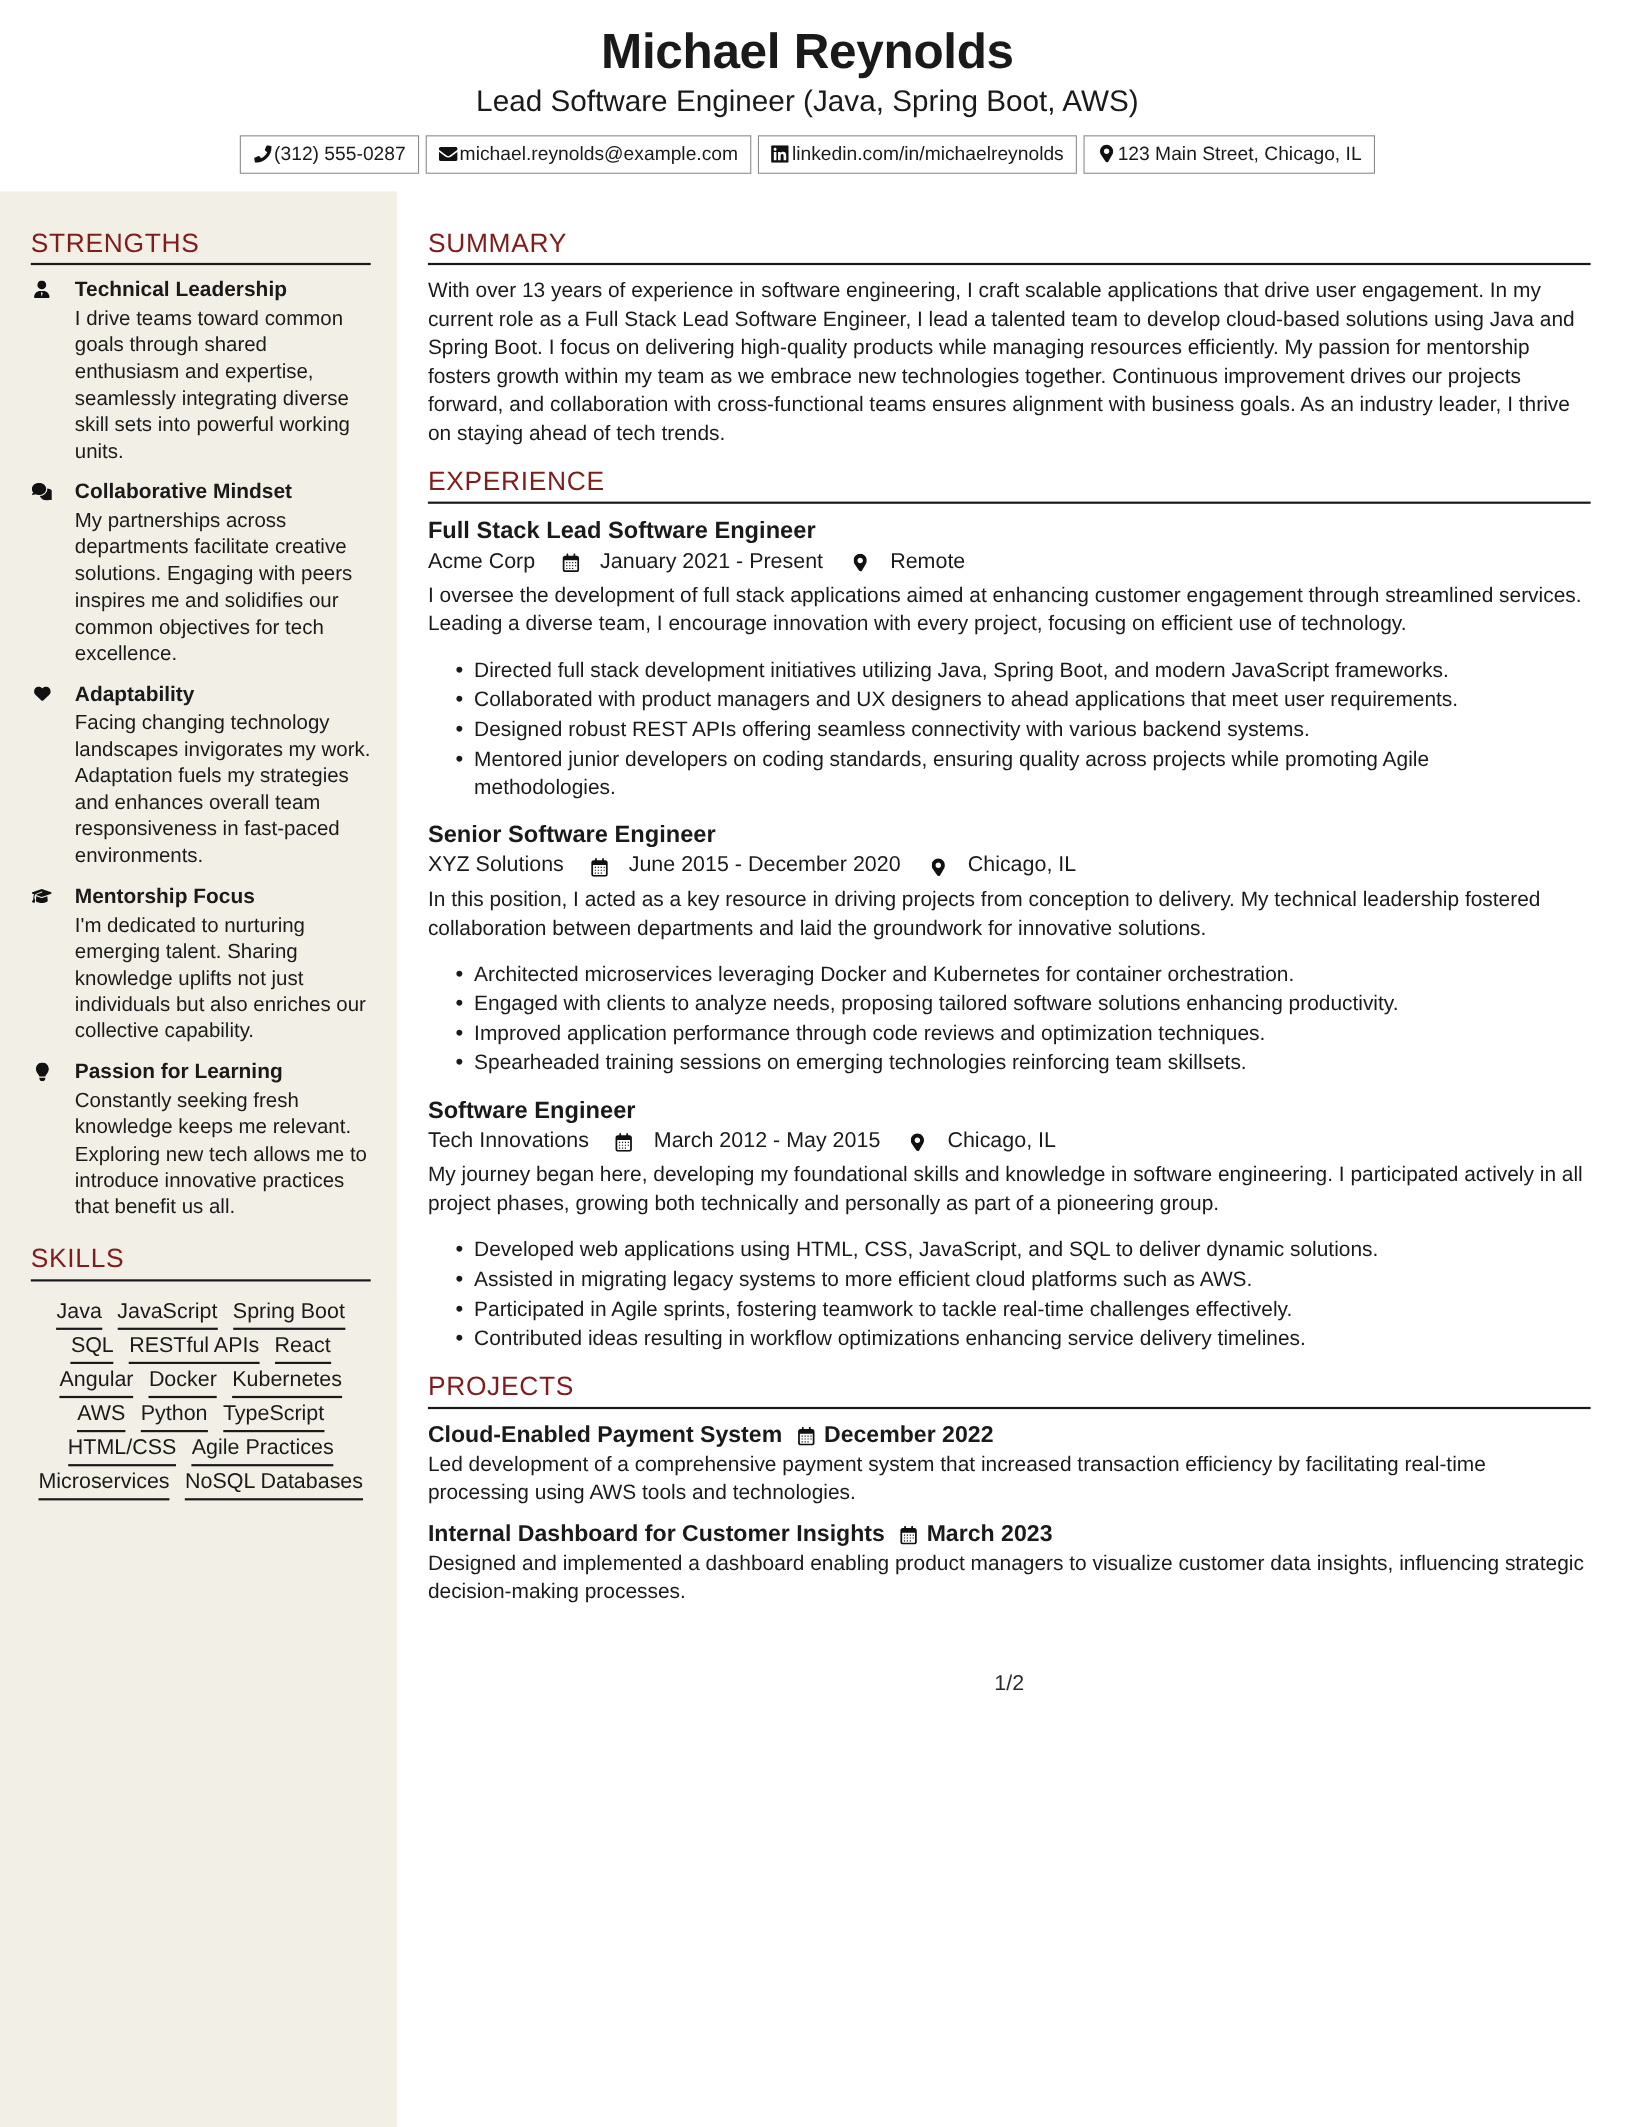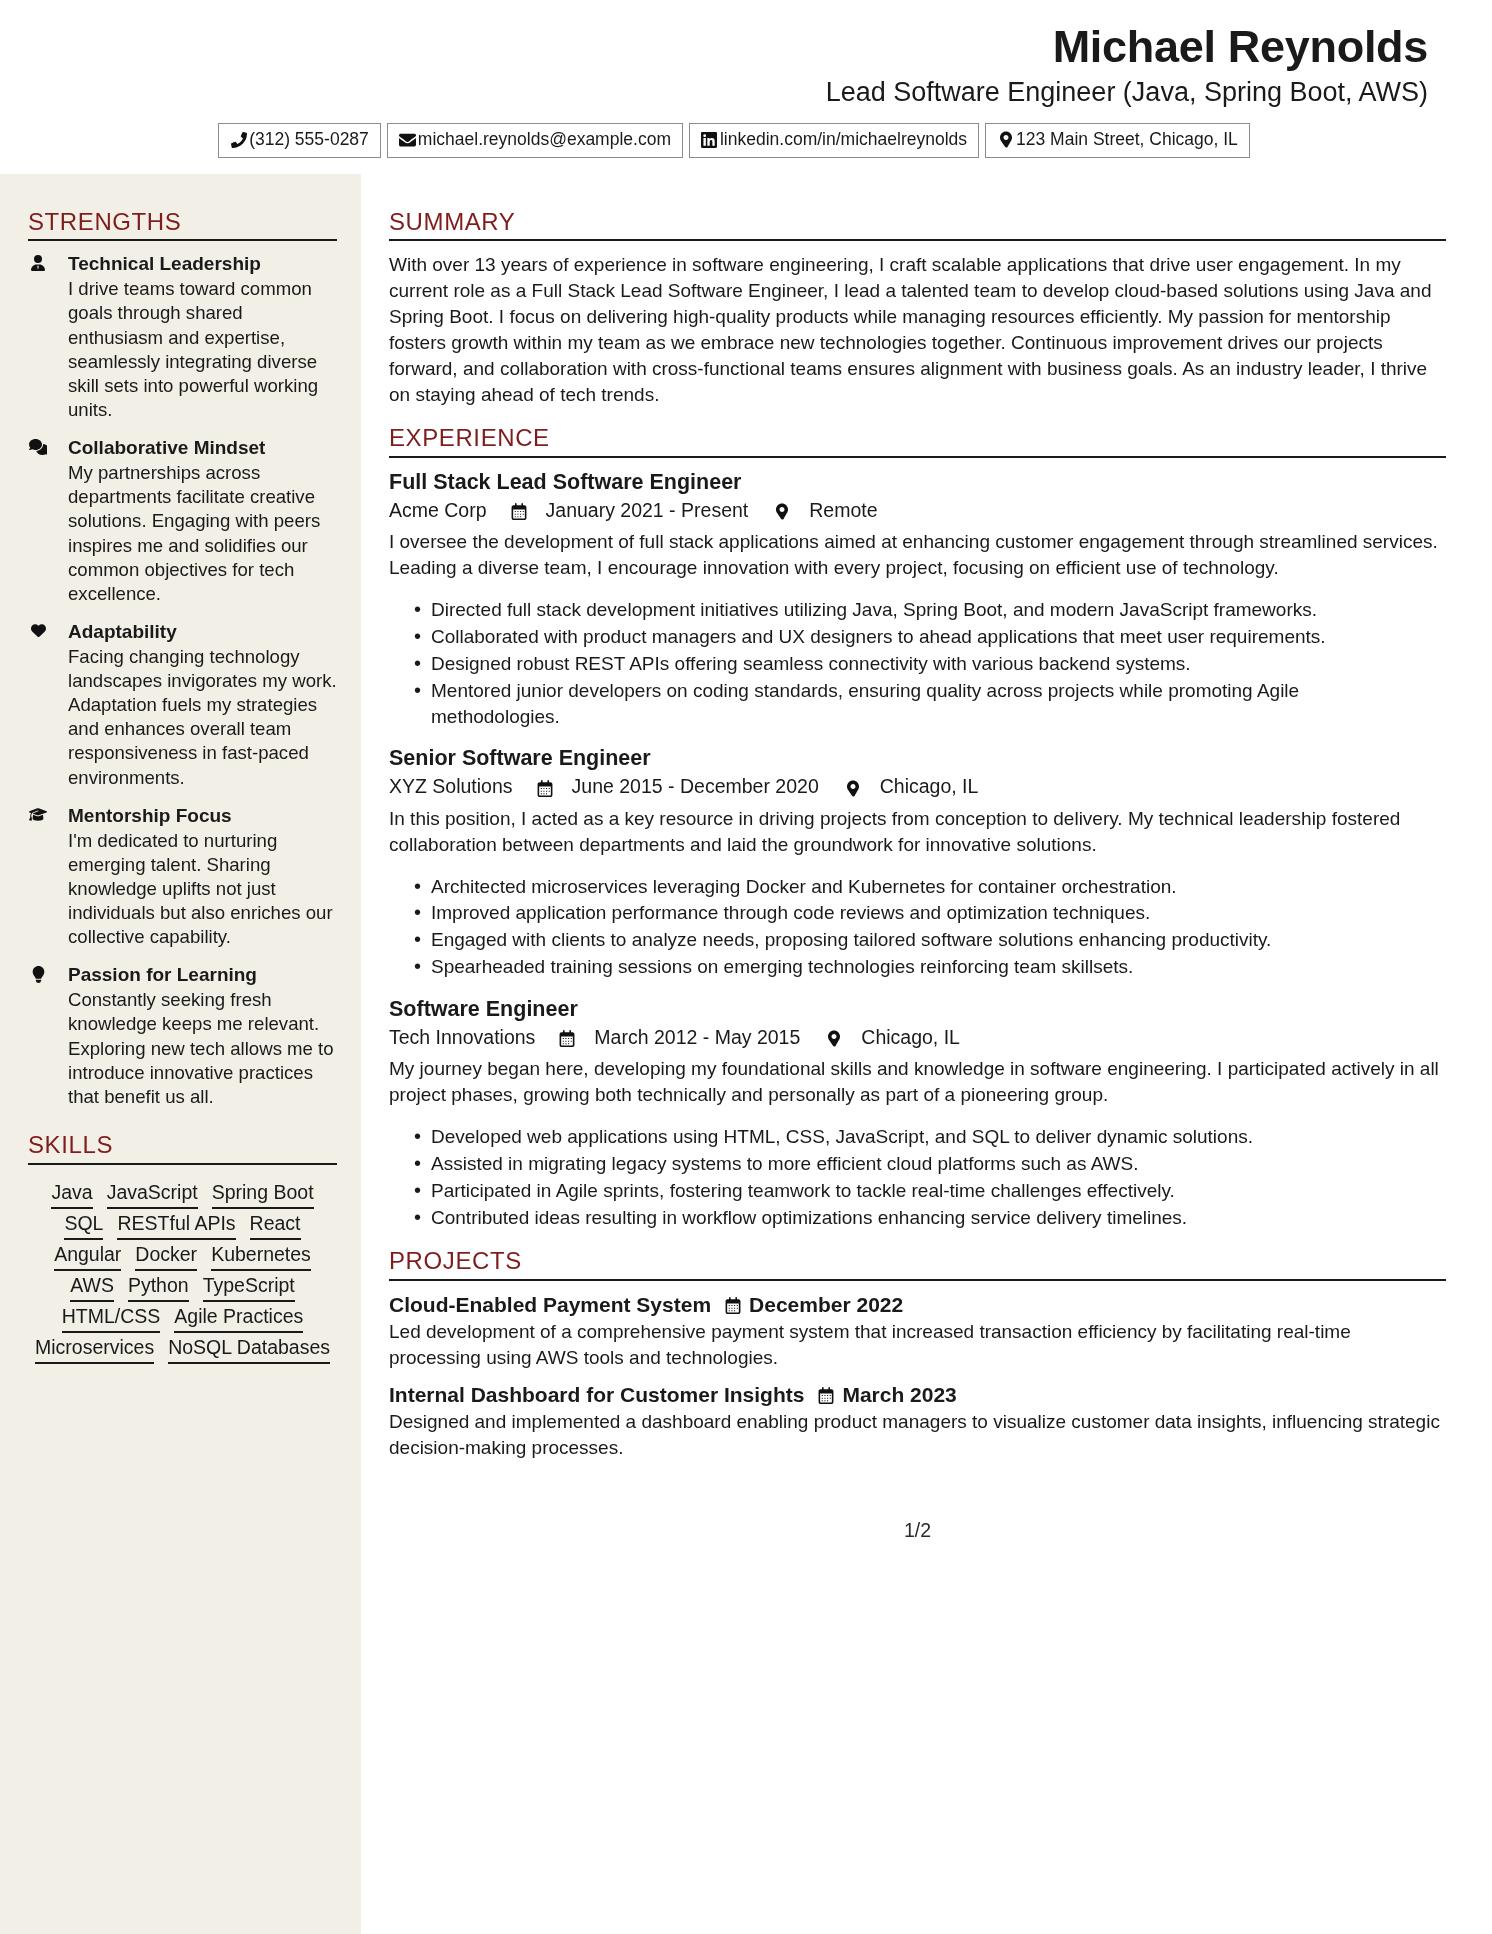--- a/index.html
+++ b/index.html
@@ -19,21 +19,21 @@
     position: relative;
     width: 1492px;
     height: 1934px;
     background: #ffffff;
     box-sizing: border-box;
   }
 
   
   .header {
     padding: 22px 64px 0 40px;
-    text-align: right;
+    text-align: center;
   }
   .name {
     font-size: 45px;
     font-weight: bold;
     letter-spacing: -0.3px;
     line-height: 1.12;
     margin: 0 0 4px 0;
   }
   .headline {
     font-size: 27px;
@@ -442,22 +442,22 @@
             <span class="meta-ico">
               <svg width="12" height="17" viewBox="0 0 384 512" fill="#111">
                   <path d="M172.3 501.7C27 291 0 269.4 0 192 0 86 86 0 192 0s192 86 192 192c0 77.4-27 99-147.7 309.7-9.5 16.4-33.1 16.4-42.6 0zM192 272c44.2 0 80-35.8 80-80s-35.8-80-80-80-80 35.8-80 80 35.8 80 80 80z"></path>
                 </svg>
             </span>
             <span class="loc">Chicago, IL</span>
           </div>
           <p class="entry-desc">In this position, I acted as a key resource in driving projects from conception to delivery. My technical leadership fostered collaboration between departments and laid the groundwork for innovative solutions.</p>
           <ul class="bullets">
             <li>Architected microservices leveraging Docker and Kubernetes for container orchestration.</li>
+            <li>Engaged with clients to analyze needs, proposing tailored software solutions enhancing productivity.</li>
             <li>Improved application performance through code reviews and optimization techniques.</li>
-            <li>Engaged with clients to analyze needs, proposing tailored software solutions enhancing productivity.</li>
             <li>Spearheaded training sessions on emerging technologies reinforcing team skillsets.</li>
           </ul>
         </div>
 
         <div class="entry">
           <div class="entry-title">Software Engineer</div>
           <div class="entry-meta">
             <span class="company">Tech Innovations</span>
             <span class="meta-ico">
               <svg width="16" height="17" viewBox="0 0 448 512" fill="#111">

